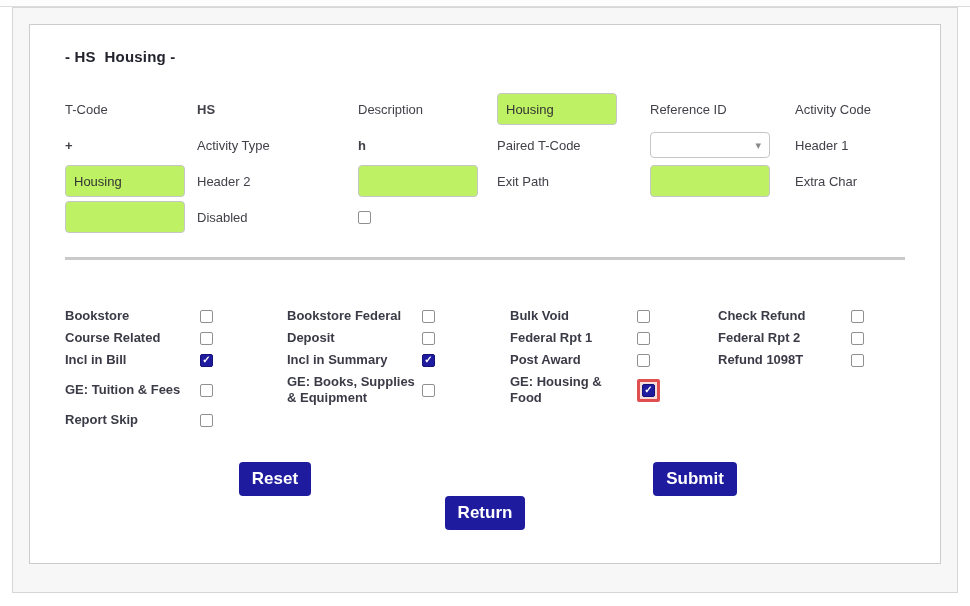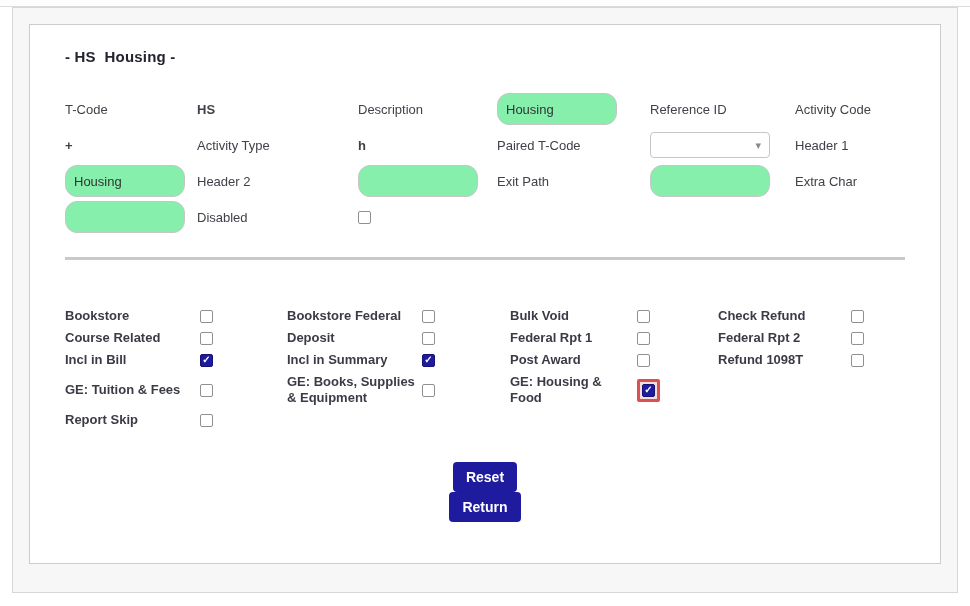--- a/index.html
+++ b/index.html
@@ -12,23 +12,23 @@
     border: 1px solid #cccccc; padding: 14px 35px 0; }
 
   .title { text-align: left; font-size: 15px; font-weight: bold; color: #23232e;
     white-space: pre; margin-top: 9px; letter-spacing: 0.2px; }
 
   .form-grid { margin-top: 26px; display: grid;
     grid-template-columns: 132px 161px 139px 153px 145px 1fr;
     grid-auto-rows: 36px; align-items: center; }
   .field-label { font-size: 13px; font-weight: normal; color: #414149; }
   .static-value { font-size: 13px; font-weight: bold; color: #414149; }
-  .text-input { width: 120px; height: 26px; border: 1px solid #c6c6c6; border-radius: 12px;
+  .text-input { width: 120px; height: 26px; border: 1px solid #c6c6c6; border-radius: 4px;
     padding: 15px 8px; font-size: 13px; color: #333; font-family: "Liberation Sans", sans-serif;
-    outline: none; background: #86efac; }
+    outline: none; background: #bef264; }
   .select-box { width: 120px; height: 26px; border: 1px solid #c6c6c6; border-radius: 4px;
     background: #fff; display: inline-flex; align-items: center; justify-content: flex-end;
     padding: 0 8px; cursor: default; }
   .select-arrow { font-size: 11px; color: #8a8a8a; line-height: 1; }
 
   .divider { height: 3px; background: #c9c9c9; margin-top: 22px; }
 
   .flag-grid { margin-top: 48px; display: grid;
     grid-template-columns: 135px 87px 135px 88px 127px 81px 133px auto;
     row-gap: 6px; align-items: center; }
@@ -42,21 +42,21 @@
     border-radius: 2px; background: #f3dede; }
   .cb-cell { display: flex; align-items: center; }
 
   .btn-row { display: flex; }
   .btn-row.split { margin-top: 34px; }
   .btn-row.center { justify-content: center; }
   .btn-row .half { flex: 1; display: flex; justify-content: center; }
   .btn-row.copy-row { margin-top: 17px; }
   .btn-row.return-row { }
   .navy-btn { background: #1e1b9e; color: #ffffff; border: none; border-radius: 4px;
-    padding: 7px 13px; font-size: 14px; font-weight: bold;
+    padding: 7px 13px; font-size: 17px; font-weight: bold;
     font-family: "Liberation Sans", sans-serif; cursor: pointer; }
 </style>
 </head>
 <body>
 
 <div class="top-strip"></div>
 
 <div class="outer-panel">
   <div class="inner-panel">
 
@@ -179,20 +179,23 @@
         <span></span>
         <span></span>
         <span></span>
         <span></span>
     </div>
 
     <div class="btn-row split">
       <div class="half">
           <button class="navy-btn">Reset</button>
         </div>
+      <div class="half">
+          <button class="navy-btn">Submit</button>
+        </div>
     </div>
 
 
     <div class="btn-row center return-row">
       <button class="navy-btn">Return</button>
     </div>
 
   </div>
 </div>
 

